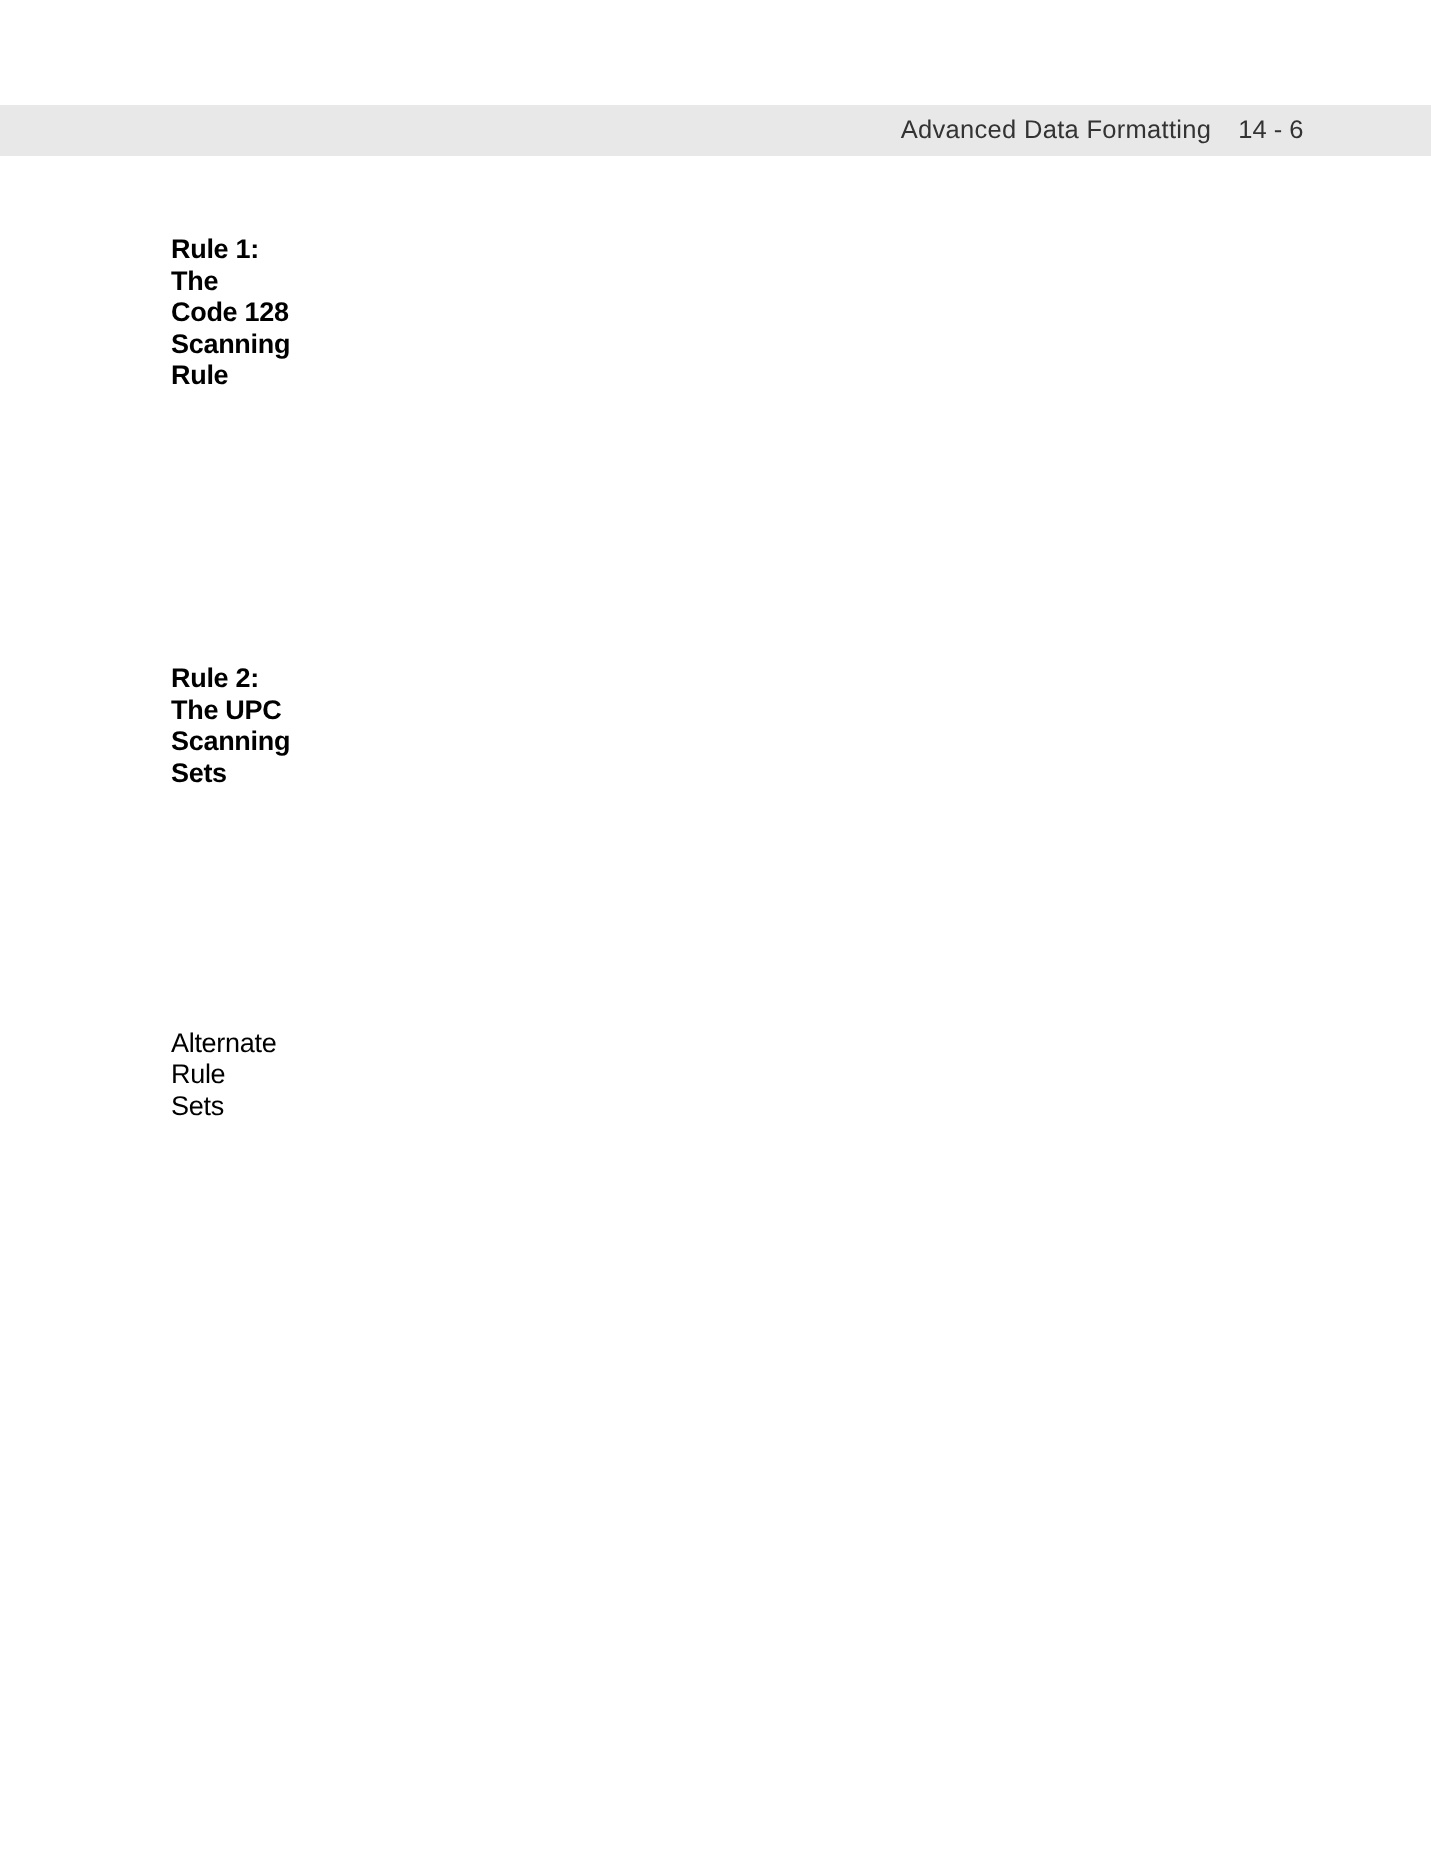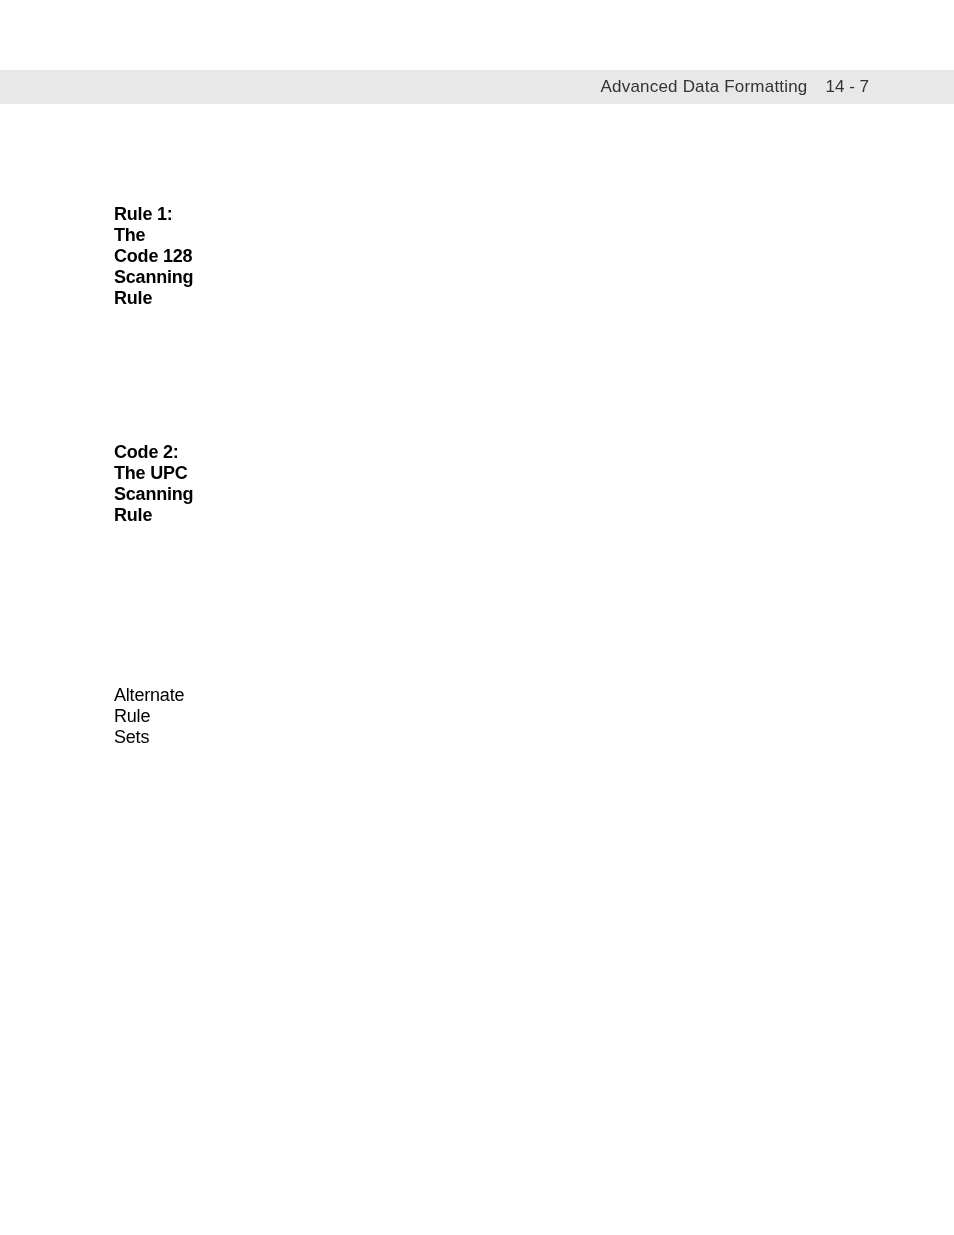--- a/index.html
+++ b/index.html
@@ -44,21 +44,20 @@
       left: 114px;
       top: 0;
     }
     .heading-1 {
       position: absolute;
       top: 156px;
       font-size: 18px;
       font-weight: bold;
       color: #000000;
       letter-spacing: -0.2px;
-      margin-top: 48px;
     }
     .heading-2 {
       position: absolute;
       top: 442px;
       font-size: 18px;
       font-weight: bold;
       color: #000000;
       letter-spacing: -0.2px;
     }
     .heading-3 {
@@ -68,20 +67,20 @@
       font-weight: normal;
       color: #000000;
       letter-spacing: -0.2px;
     }
   </style>
 </head>
 <body>
 
 <div class="header-bar">
   <span class="header-title">Advanced Data Formatting</span>
-  <span class="header-page">14 - 7</span>
+  <span class="header-page">14 - 6</span>
 </div>
 
 <div class="content">
   <h2 class="heading-1">Rule 1: The Code 128 Scanning Rule</h2>
-  <h2 class="heading-2">Code 2: The UPC Scanning Rule</h2>
+  <h2 class="heading-2">Rule 2: The UPC Scanning Sets</h2>
   <h2 class="heading-3">Alternate Rule Sets</h2>
 </div>
 
 </body></html>

